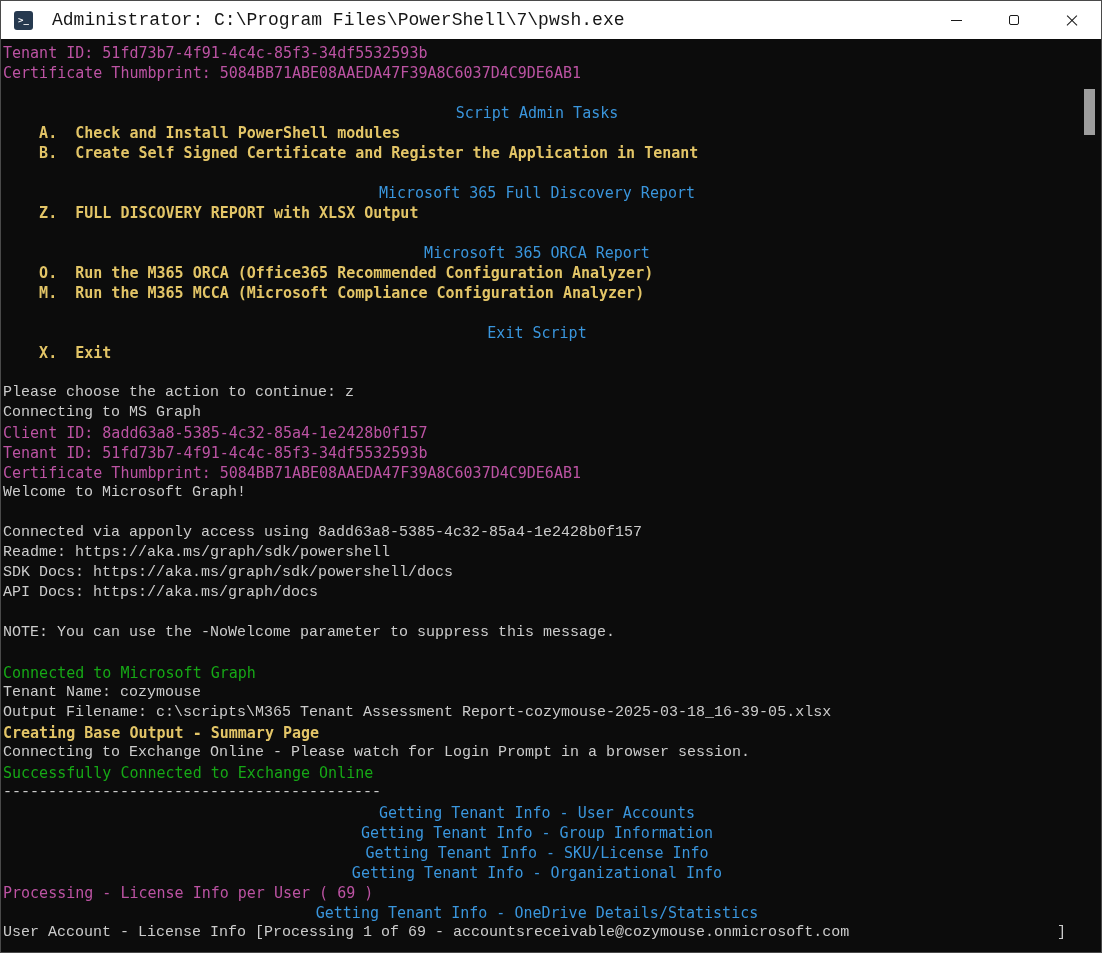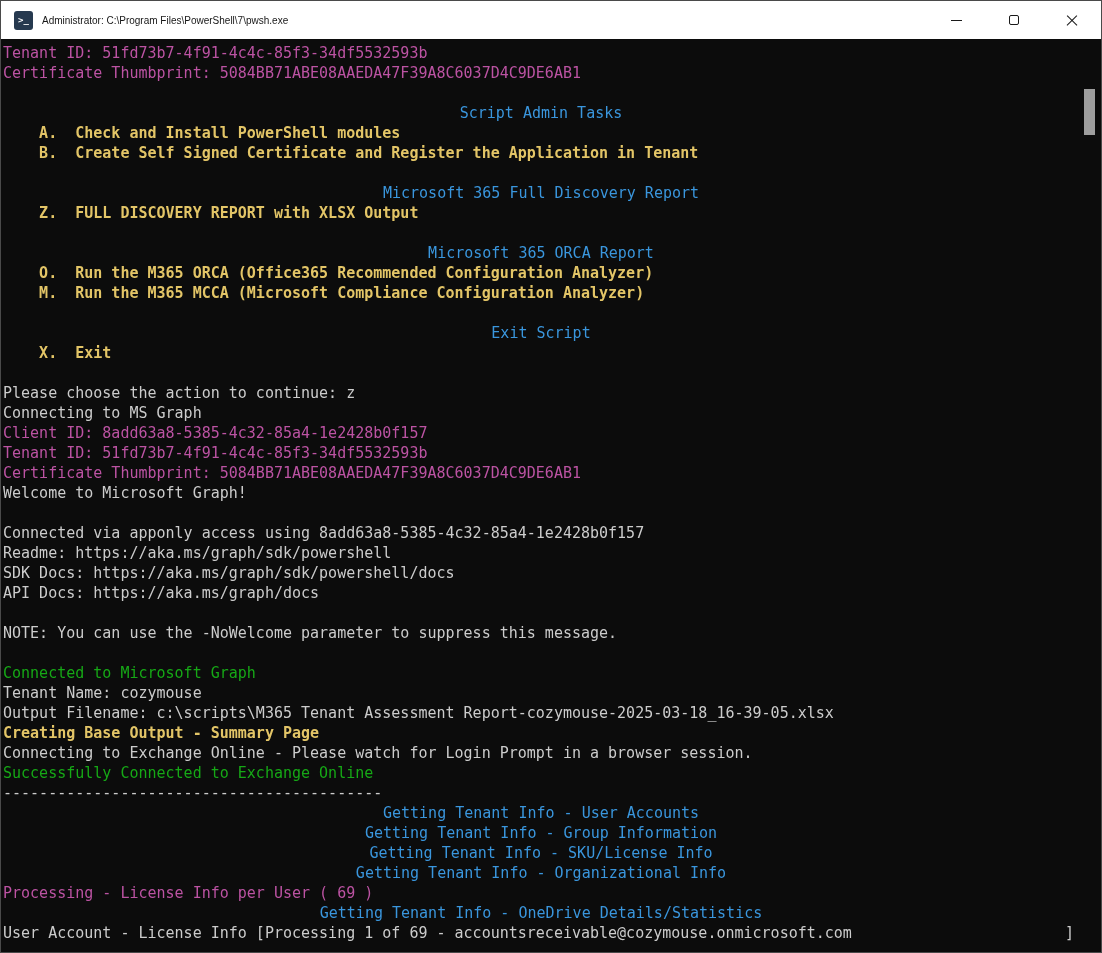--- a/index.html
+++ b/index.html
@@ -20,53 +20,54 @@
   }
   .ps-icon {
     width: 19px; height: 19px; margin-left: 13px;
     background: #26394f; color: #ffffff; border-radius: 3px;
     font-family: "DejaVu Sans Mono", monospace;
     font-size: 9px; font-weight: bold;
     display: flex; align-items: center; justify-content: center;
     flex-shrink: 0;
   }
   .title-text {
-    margin-left: 9px; font-size: 10px; color: #161616;
+    margin-left: 19px; font-size: 18px; color: #161616;
     white-space: nowrap;
+    font-family: Liberation Mono, monospace;
   }
   .controls { margin-left: auto; display: flex; height: 100%; }
   .ctl {
     width: 58px; height: 100%;
     display: flex; align-items: center; justify-content: center;
     background: transparent; border: none; cursor: pointer;
   }
   .min-glyph { width: 11px; height: 1px; background: #1a1a1a; display: block; }
   .max-glyph { width: 10px; height: 10px; border: 1px solid #1a1a1a; border-radius: 2px; display: block; }
   .close-glyph { width: 14px; height: 14px; position: relative; display: block; }
   .close-glyph::before, .close-glyph::after {
     content: ""; position: absolute; left: 0; top: 6.5px;
     width: 14px; height: 1.2px; background: #1a1a1a;
   }
   .close-glyph::before { transform: rotate(45deg); }
   .close-glyph::after  { transform: rotate(-45deg); }
 
   
-  .term-wrap { flex: 1; display: flex; background: var(--background, #0c0c0c); min-height: 0; }
+  .term-wrap { flex: 1; display: flex; background: var(--background, #0c0c0c); min-height: 0; gap: 8px; }
   .term {
     flex: 1; min-width: 0;
     padding: 4px 0 0 2px;
     font-family: "DejaVu Sans Mono", "Liberation Mono", monospace;
     font-size: 15px; line-height: 20px;
     white-space: pre; overflow: hidden;
     color: var(--white, #cccccc);
   }
   .line { height: 20px; position: relative; }
   .line .right { position: absolute; right: 5px; top: 0; }
 
-  .c-white   { color: var(--white,   #cccccc); }
+  .c-white   { color: var(--white,   #cccccc); font-family: Liberation Mono, monospace; }
   .c-magenta { color: var(--magenta, #bc53a3); }
   .c-cyan    { color: var(--cyan,    #3a96dd); text-align: center; }
   .c-yellow  { color: var(--yellow,  #e3c567); font-weight: bold; }
   .c-green   { color: var(--green,   #16a816); }
 
   
   .scrollbar {
     width: 22px; flex-shrink: 0;
     background: var(--background, #0c0c0c);
     position: relative;

